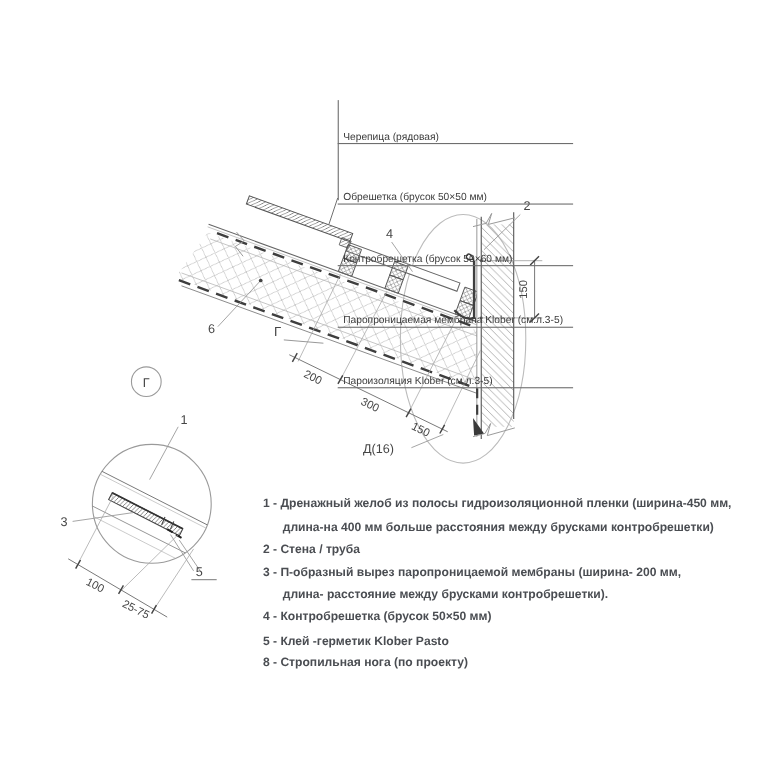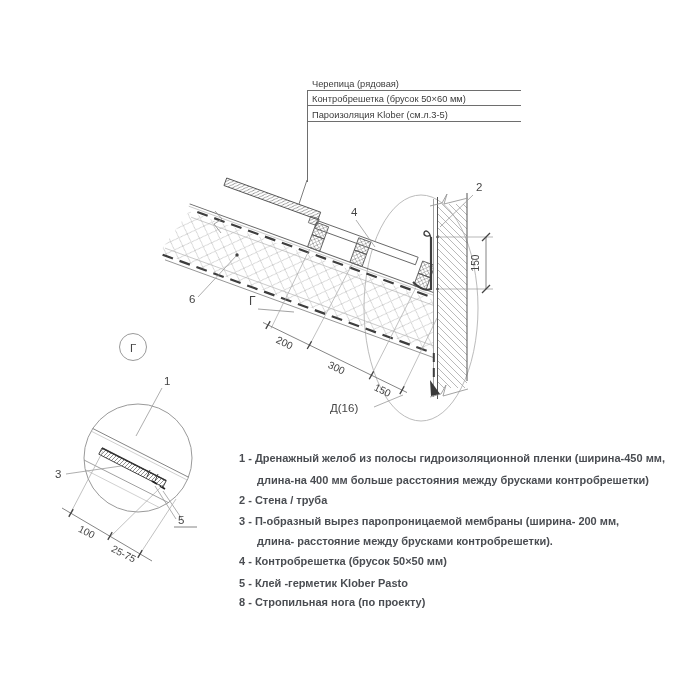--- a/index.html
+++ b/index.html
@@ -2,21 +2,21 @@
 <html><head>
 <meta charset="utf-8">
 <style>
   html,body{margin:0;padding:0;background:#fff;}
   #page{position:relative;width:700px;height:700px;background:#fff;overflow:hidden;
         font-family:"Liberation Sans",sans-serif;color:#3f3f3f;}
   
   #layers-table{position:absolute;left:307px;top:75px;width:214px;}
   .ltrow{box-sizing:border-box;width:214px;height:15.7px;border-bottom:1px solid #6e6e6e;
          font-size:9.3px;color:#3b3b3b;padding:0 0 1px 5px;display:flex;align-items:flex-end;
-         white-space:nowrap;overflow:visible;}
+         white-space:nowrap;overflow:visible;margin-top:40px;}
   #table-left-border{position:absolute;left:307px;top:91px;width:1px;height:91px;background:#6e6e6e;}
   
   .legend-line{position:absolute;left:239px;font-size:11px;color:#4a4d52;white-space:nowrap;font-weight:bold;}
   .legend-line.indent{left:257px;}
   svg{position:absolute;left:0;top:0;}
   svg text{fill:#454545;font-family:"Liberation Sans",sans-serif;}
   .callout{font-size:11.5px;}
   .dimtxt{font-size:10.2px;}
 </style>
 </head>
@@ -197,21 +197,23 @@
         <text class="dimtxt" transform="translate(85,535) rotate(27)" text-anchor="middle">100</text>
         <text class="dimtxt" transform="translate(122,557) rotate(27)" text-anchor="middle">25-75</text>
       </g>
     </g>
 
     <line x1="307" y1="180" x2="299" y2="204" stroke="#6e6e6e" stroke-width="0.9"></line>
   </svg>
 
   <div id="layers-table">
     <div class="ltrow">Черепица (рядовая)</div>
+    <div class="ltrow">Обрешетка (брусок 50×50 мм)</div>
     <div class="ltrow">Контробрешетка (брусок 50×60 мм)</div>
+    <div class="ltrow">Паропроницаемая мембрана Klober (см.л.3-5)</div>
     <div class="ltrow">Пароизоляция Klober (см.л.3-5)</div>
   </div>
   <div id="table-left-border"></div>
 
   <div>
     <div class="legend-line" style="top:452px">1 - Дренажный желоб из полосы гидроизоляционной пленки (ширина-450 мм,</div>
     <div class="legend-line indent" style="top:474px">длина-на 400 мм больше расстояния между брусками контробрешетки)</div>
     <div class="legend-line" style="top:494px">2 - Стена / труба</div>
     <div class="legend-line" style="top:515px">3 - П-образный вырез паропроницаемой мембраны (ширина- 200 мм,</div>
     <div class="legend-line indent" style="top:535px">длина- расстояние между брусками контробрешетки).</div>

